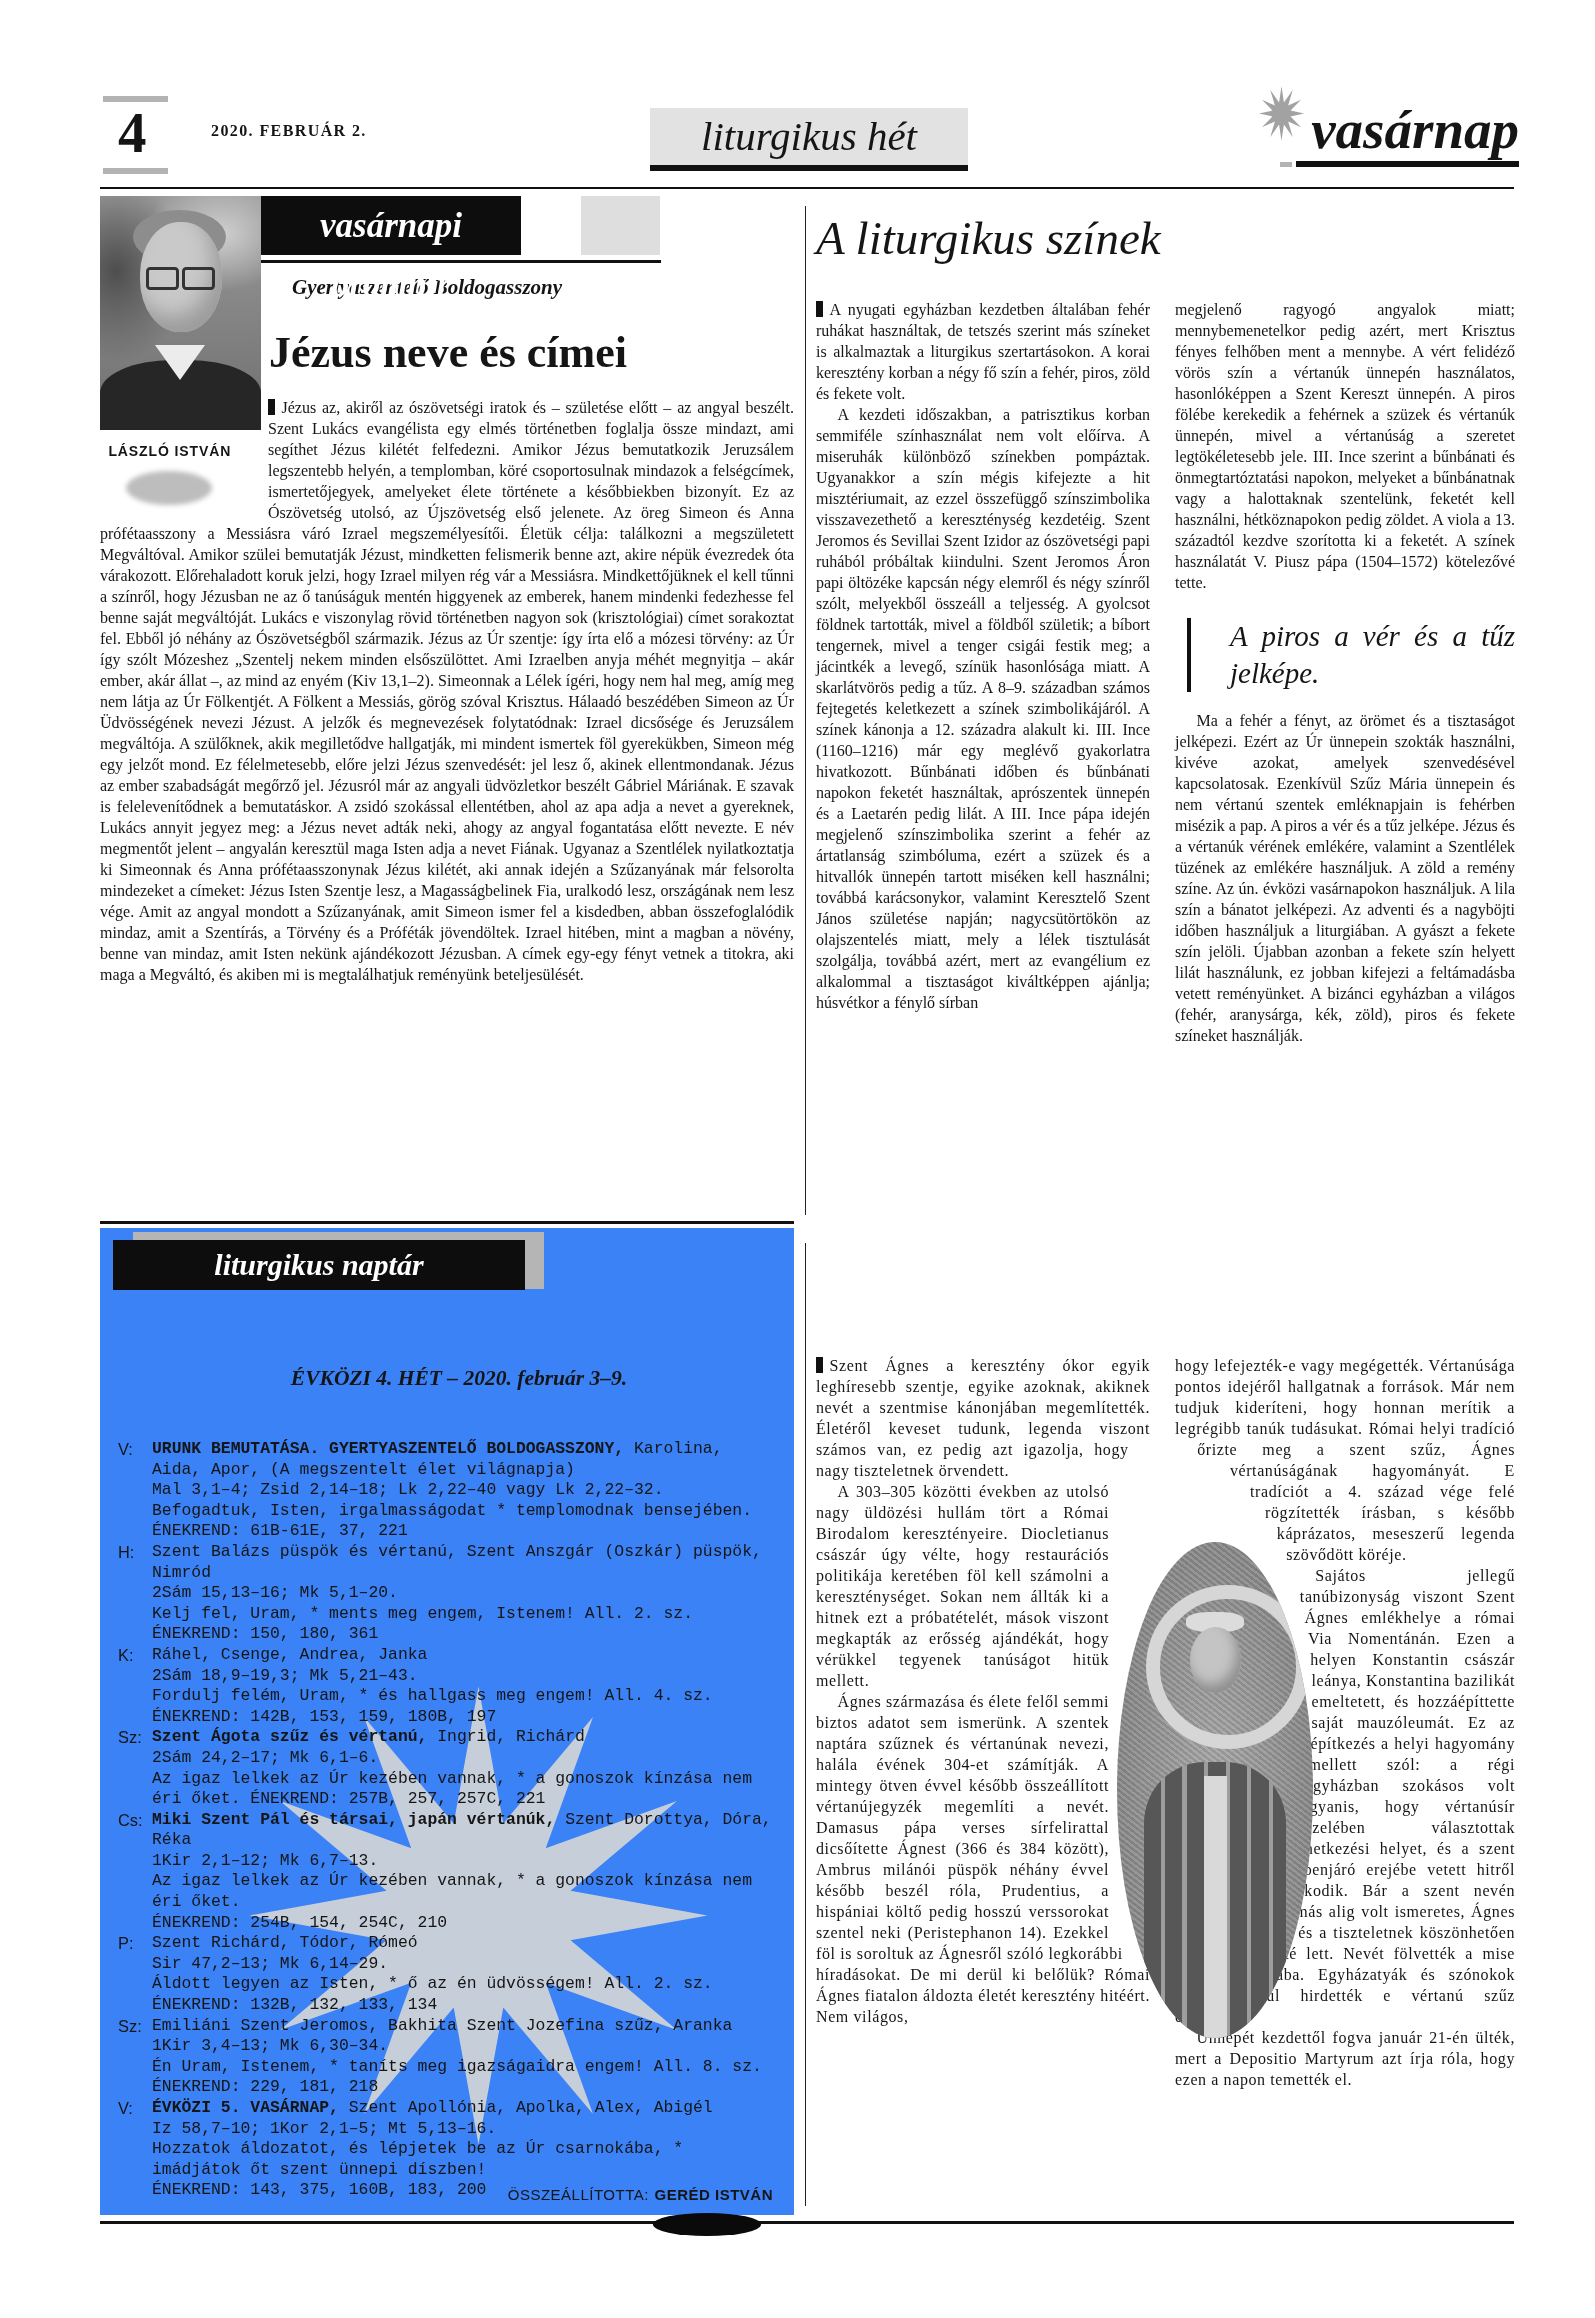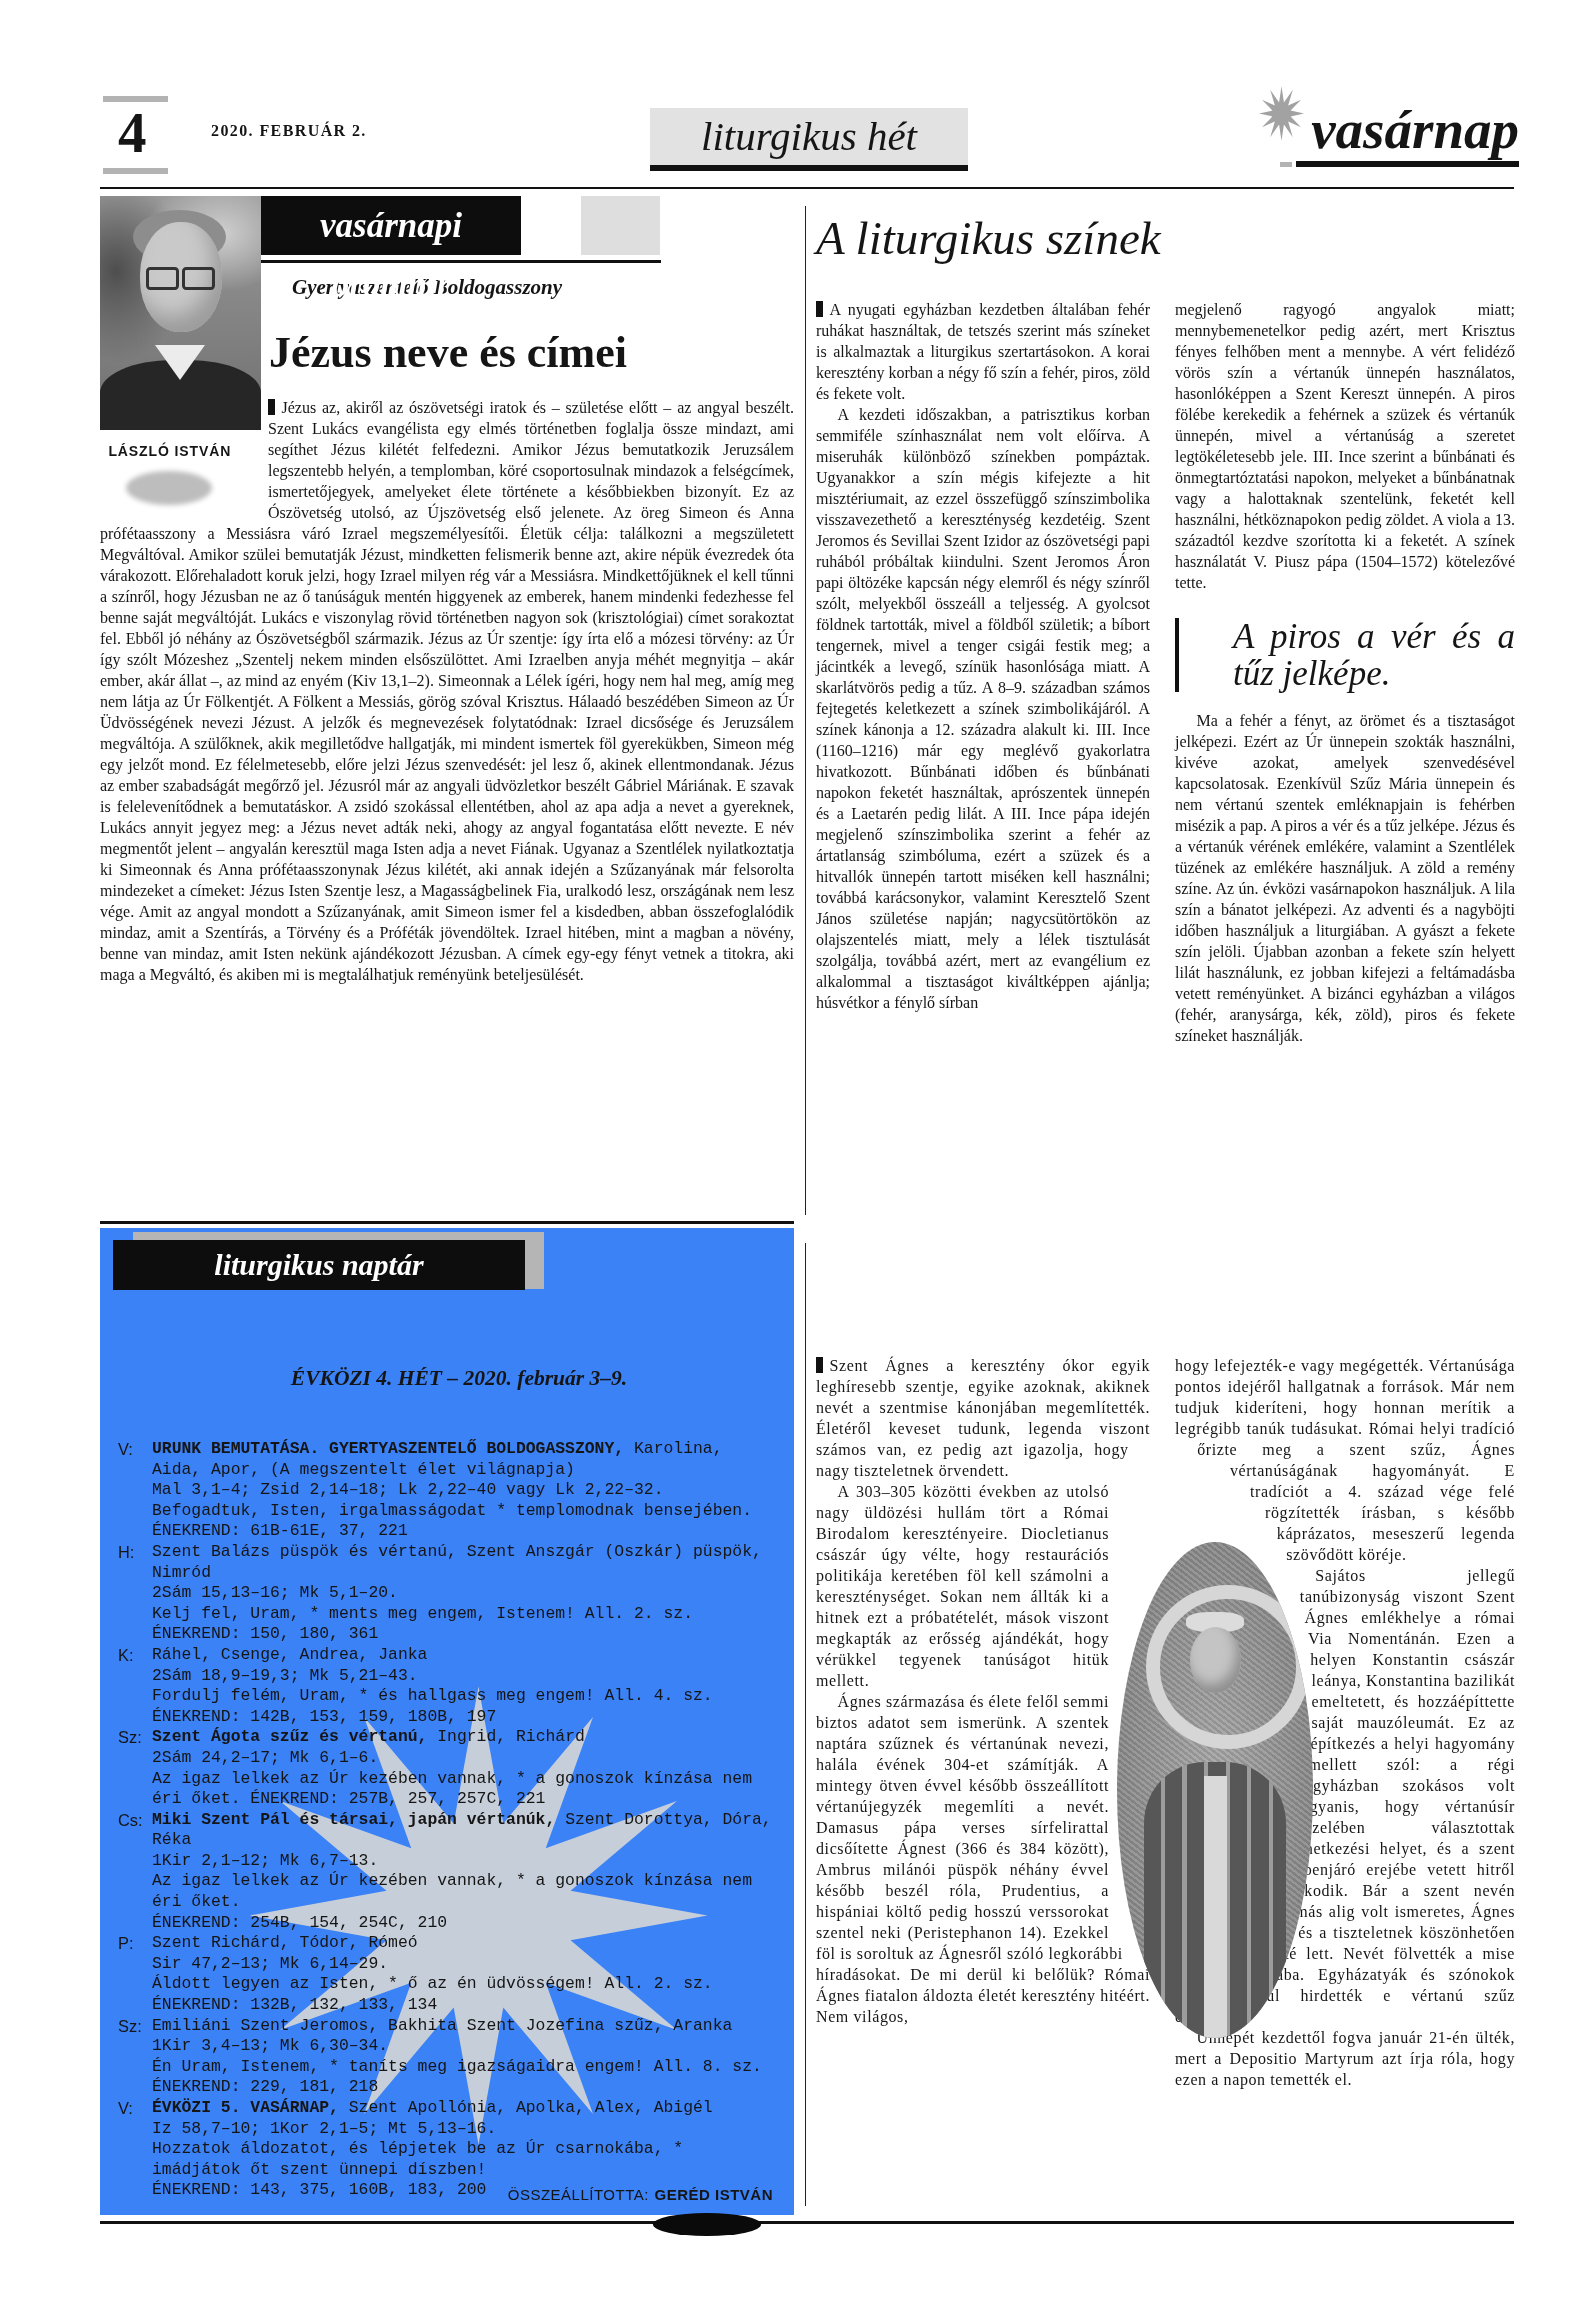--- a/index.html
+++ b/index.html
@@ -46,22 +46,22 @@
   .left-subtitle{margin:11.2px 0 0 192px;font-style:italic;font-weight:bold;font-size:21px;}
   .left-headline{margin:30px 0 0 169px;font-weight:bold;font-size:44px;line-height:1.05;}
   .left-body{margin-top:21.5px;}
   
   
   .colors-article{left:816px;top:213px;width:699px;}
   .colors-headline{font-style:italic;font-size:47px;line-height:1.1;}
   .col{position:absolute;top:86px;}
   .col1{left:0;width:334px;}
   .col2{left:359px;width:340px;}
-  .subhead{border-left:4.7px solid #111;padding-left:54px;margin:25px 0 18px 0;
-      font-style:italic;font-size:35px;line-height:37px;}
+  .subhead{border-left:4.7px solid #111;padding-left:39px;margin:25px 0 18px 12px;
+      font-style:italic;font-size:29px;line-height:37px;}
   
   .calendar{left:100px;top:1228px;width:694px;height:987px;background:#3b82f6;}
   .watermark{left:140px;top:449px;width:477px;height:477px;background:#d6d6d6;opacity:.9;}
   .cal-kicker-shadow{left:33px;top:3.7px;width:411px;height:57px;background:#b5b5b5;}
   .cal-kicker{left:13px;top:12px;width:412px;height:50px;background:#0d0d0d;color:#fff;
       font-style:italic;font-weight:bold;font-size:30px;line-height:49px;text-align:center;}
   .cal-week{left:12px;top:138px;width:100%;text-align:center;font-style:italic;font-weight:bold;font-size:21.5px;}
   .cal-entries{left:18px;top:211px;width:659px;font-family:"Liberation Sans","DejaVu Sans",sans-serif;
       font-size:16.4px;line-height:20.6px;}
   .cal-entry{display:flex;}

